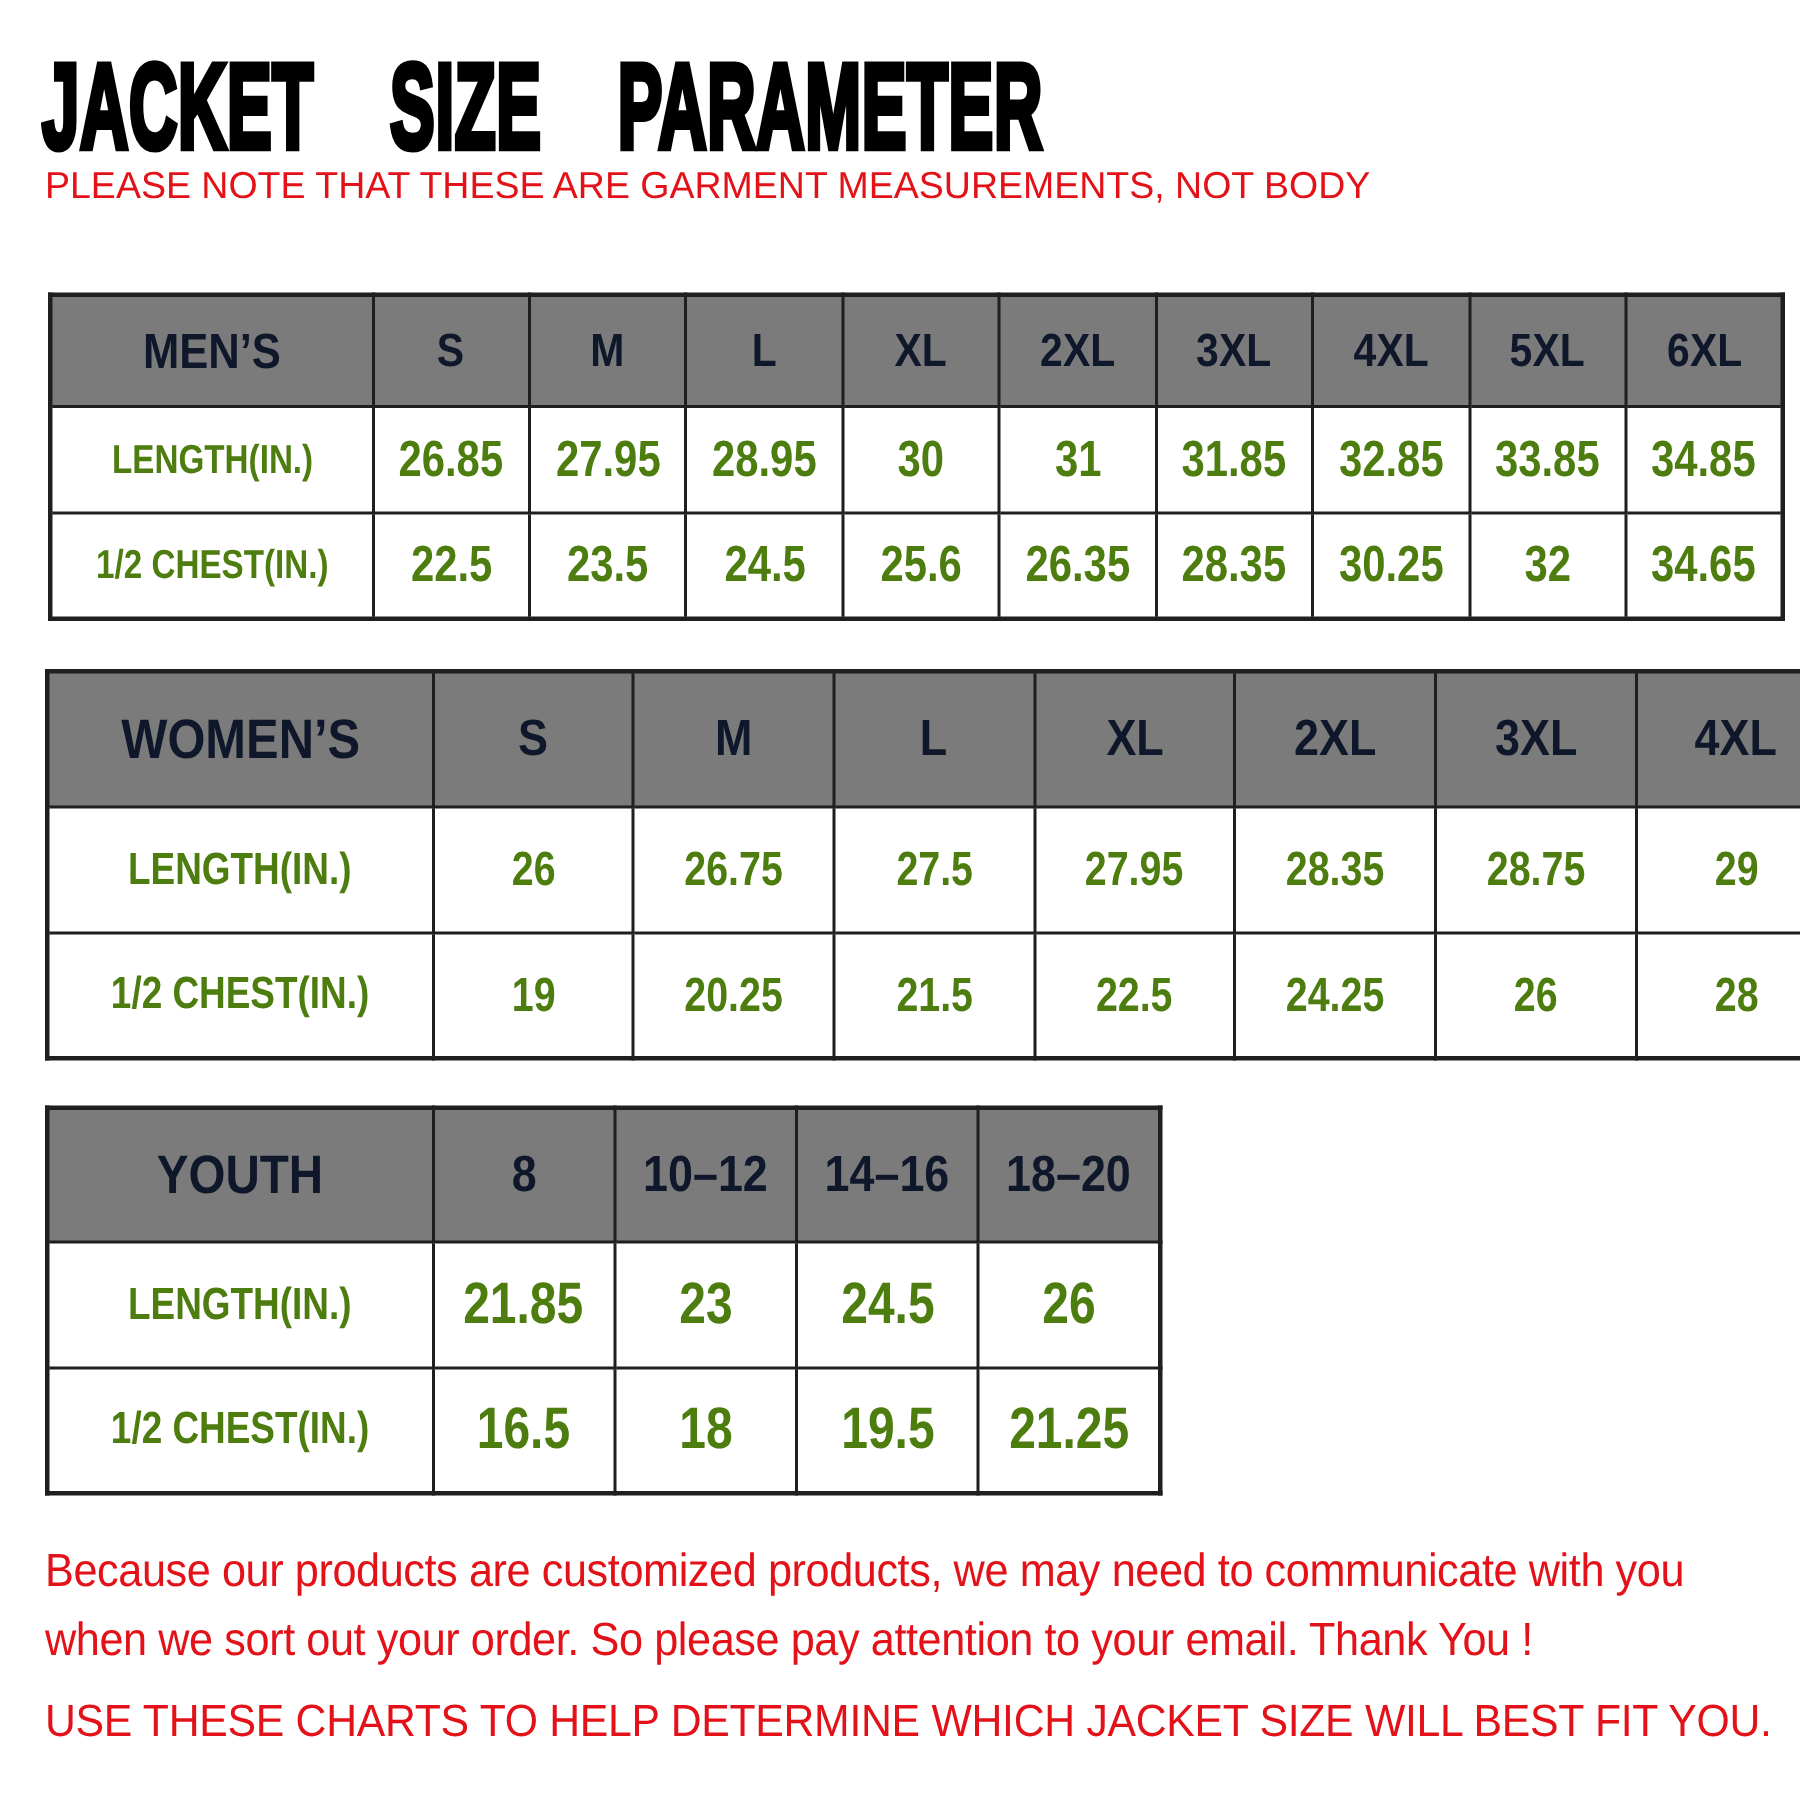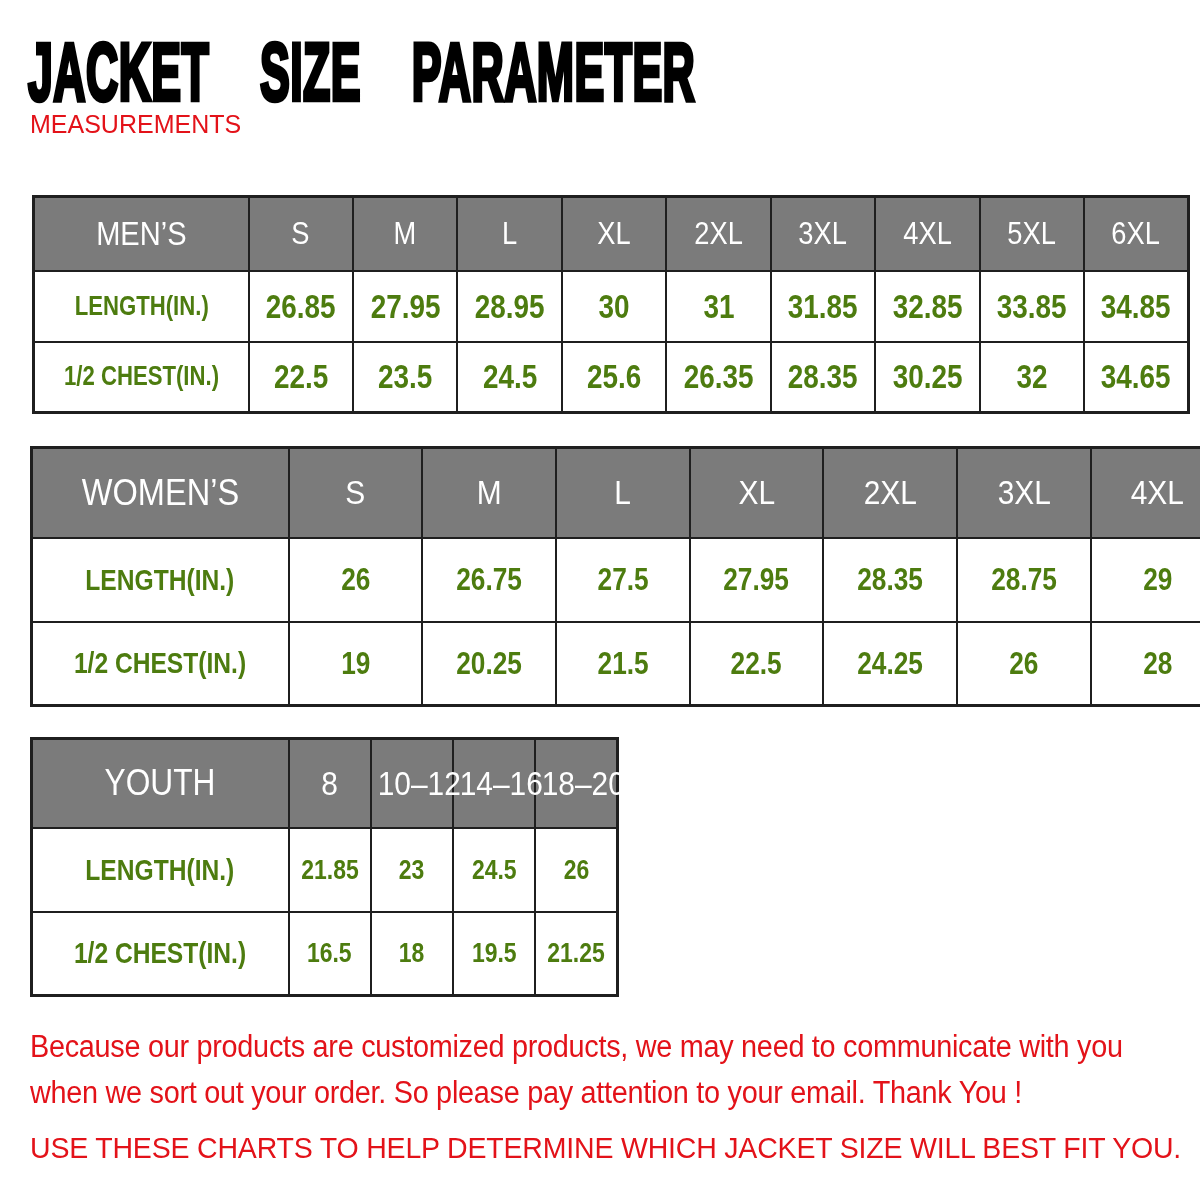--- a/index.html
+++ b/index.html
@@ -51,22 +51,22 @@
     border:3px solid var(--border);
   }
   table.size-table th, table.size-table td{
     border:2px solid var(--border);
     text-align:center;
     vertical-align:middle;
     padding:0;
   }
   table.size-table th{
     background:var(--header-gray);
-    color:#ffffff;
-    font-weight:normal;
+    color:#0f172a;
+    font-weight:bold;
   }
   table.size-table td{
     background:#fff;
     color:#4d7c0f;
     font-weight:bold;
   }
   .cell{
     display:inline-block;
     transform:scaleX(0.82);
     transform-origin:center;
@@ -86,26 +86,26 @@
   
   .t-womens{left:30px;top:446px;width:1196px;}
   .t-womens thead tr{height:90px;}
   .t-womens tbody tr{height:84px;}
   .t-womens th{font-size:34px;}
   .t-womens th.group{font-size:37px;}
   .t-womens td{font-size:32px;}
   .t-womens td.rowlabel{font-size:30px;}
 
   
-  .t-youth{left:30px;top:737px;width:589px;}
+  .t-youth{left:30px;top:737px;width:745px;}
   .t-youth thead tr{height:89px;}
   .t-youth tbody tr{height:84px;}
   .t-youth th{font-size:34px;}
   .t-youth th.group{font-size:36px;}
-  .t-youth td{font-size:28px;}
+  .t-youth td{font-size:39px;}
   .t-youth td.rowlabel{font-size:30px;}
 
   
   #footer-par{
     left:30px;top:1024px;
     color:var(--red);
     font-size:31px;
     line-height:46px;
   }
   #footer-par .fline{
@@ -124,21 +124,21 @@
     transform-origin:left center;
     letter-spacing:-0.2px;
   }
 </style>
 </head>
 <body>
 
 <h1 id="title" class="abs">JACKET SIZE PARAMETER</h1>
 
 <div id="note" class="abs">
-  <div>MEASUREMENTS</div>
+  <div>PLEASE NOTE THAT THESE ARE GARMENT MEASUREMENTS, NOT BODY</div>
 </div>
 
 <table class="size-table t-mens">
     <colgroup>
       <col style="width: 215px;">
       <col>
       <col>
       <col>
       <col>
       <col>

